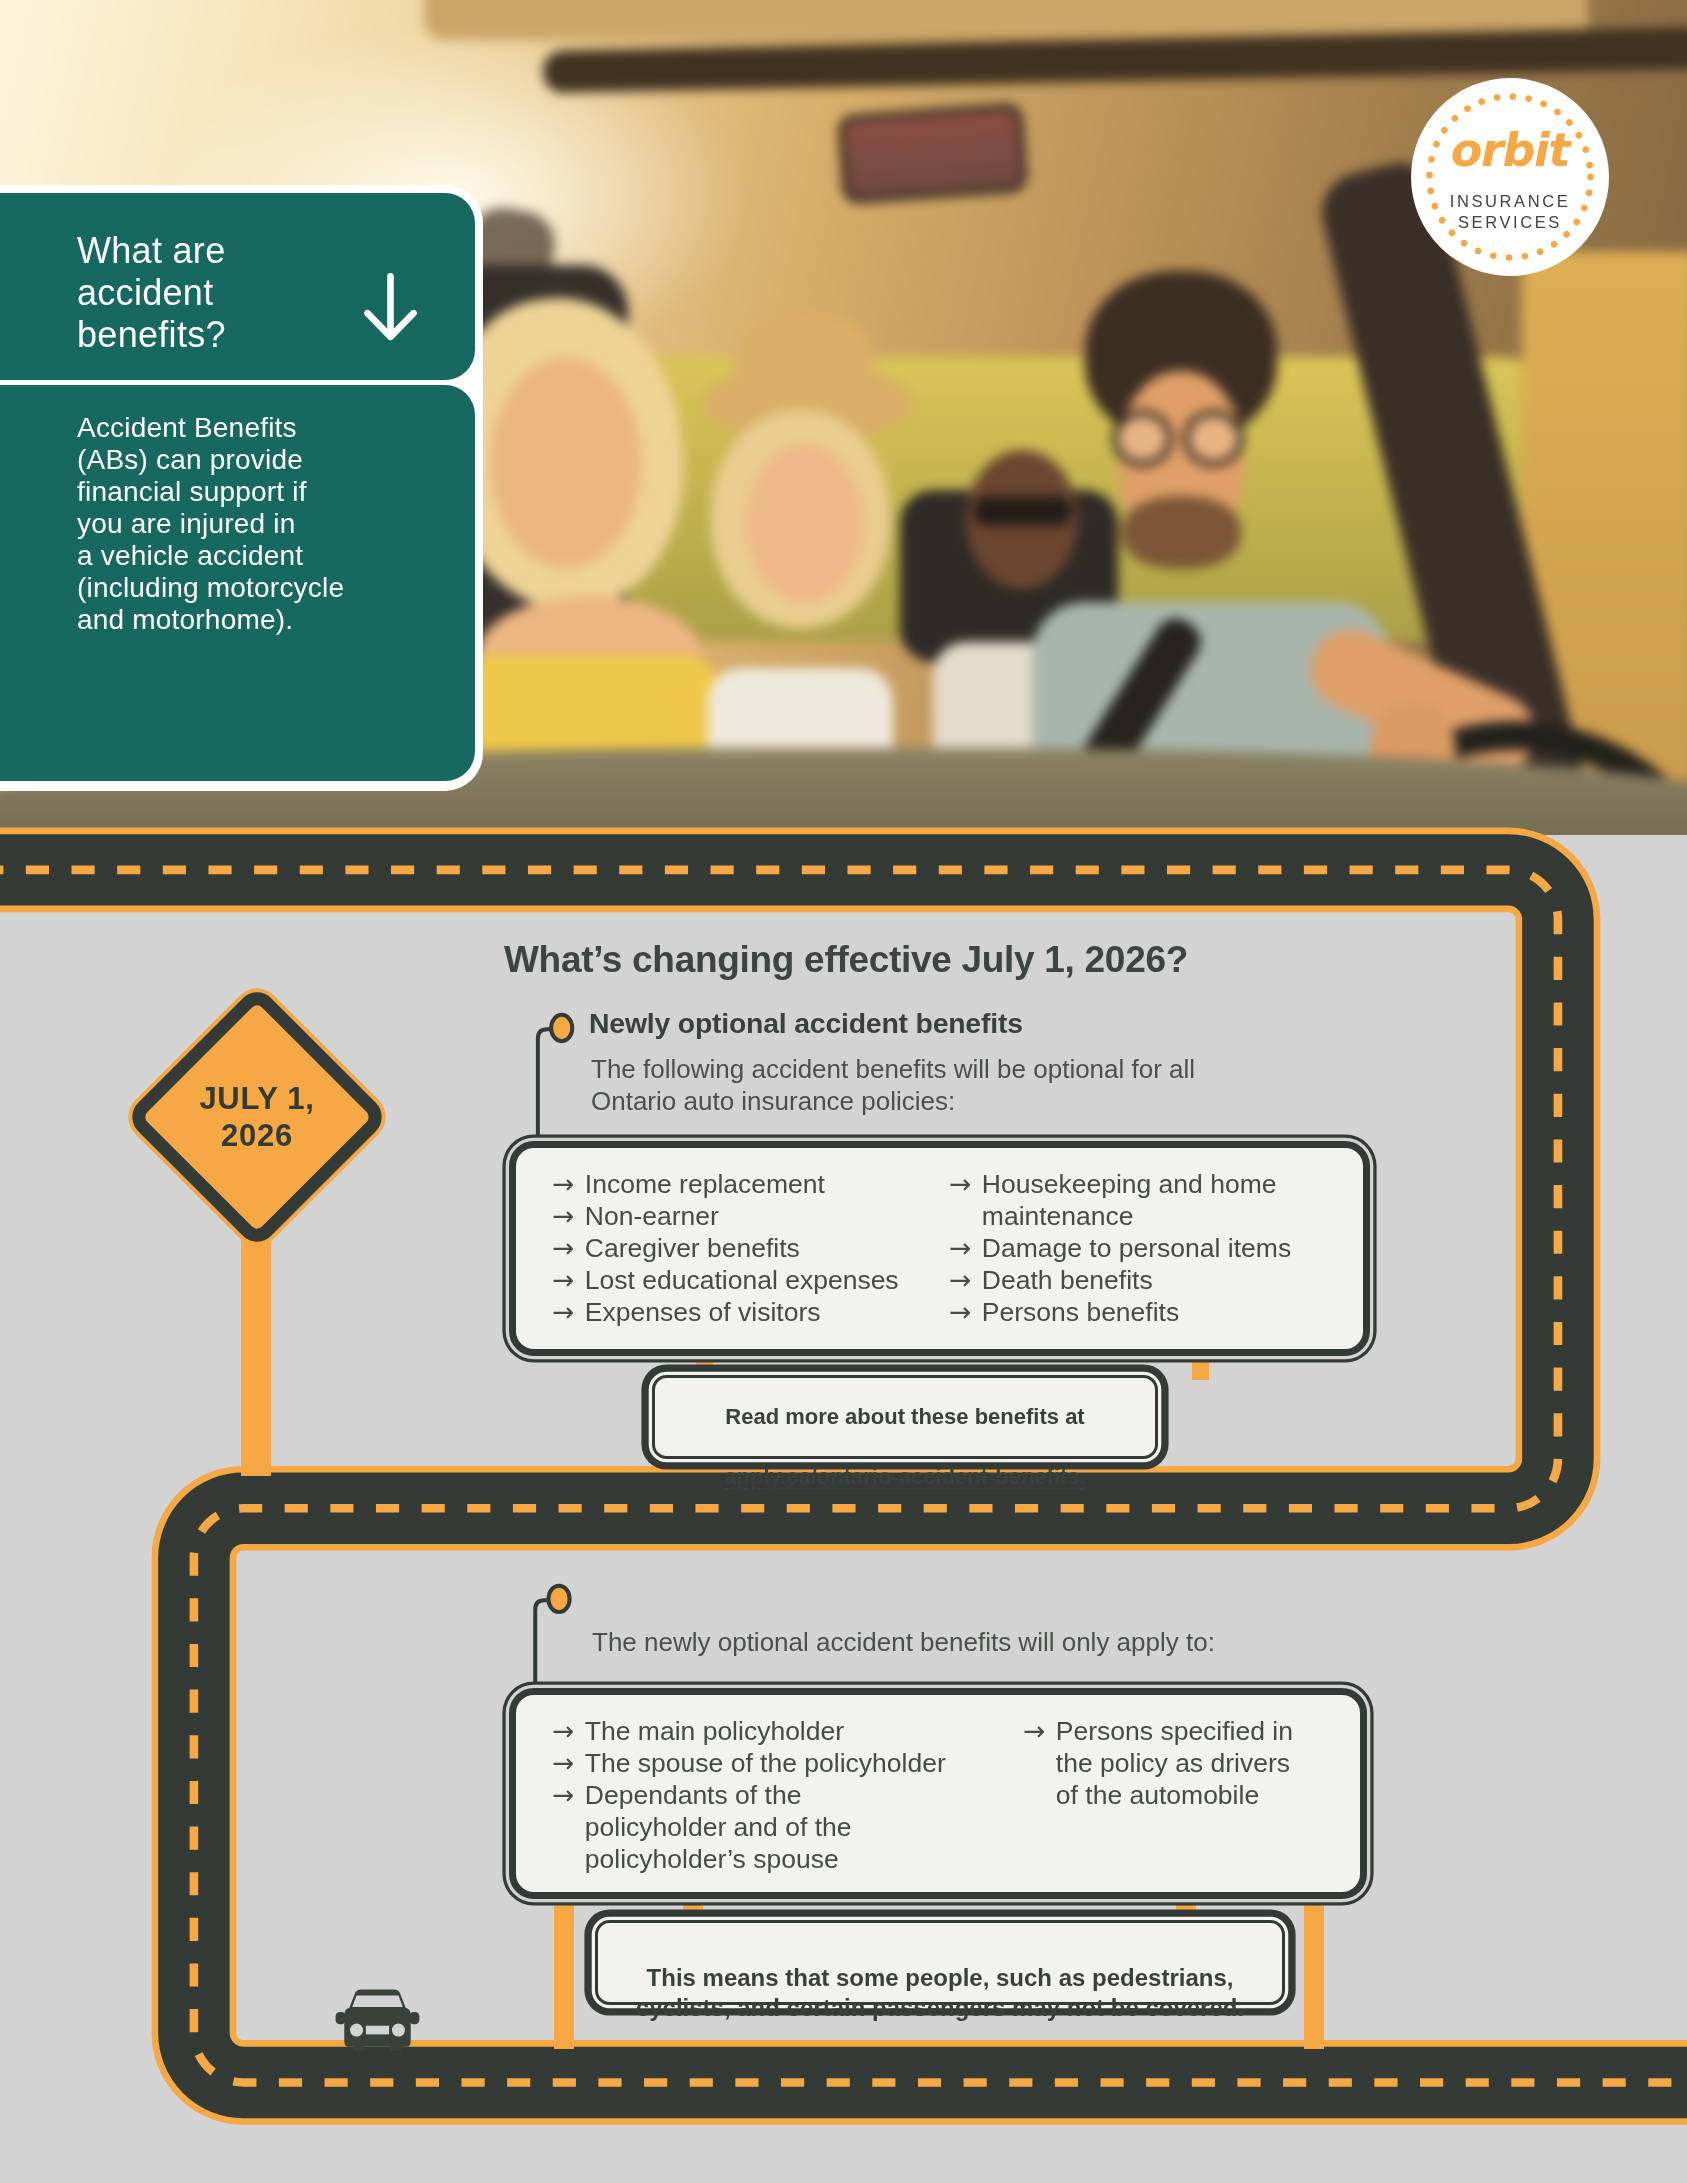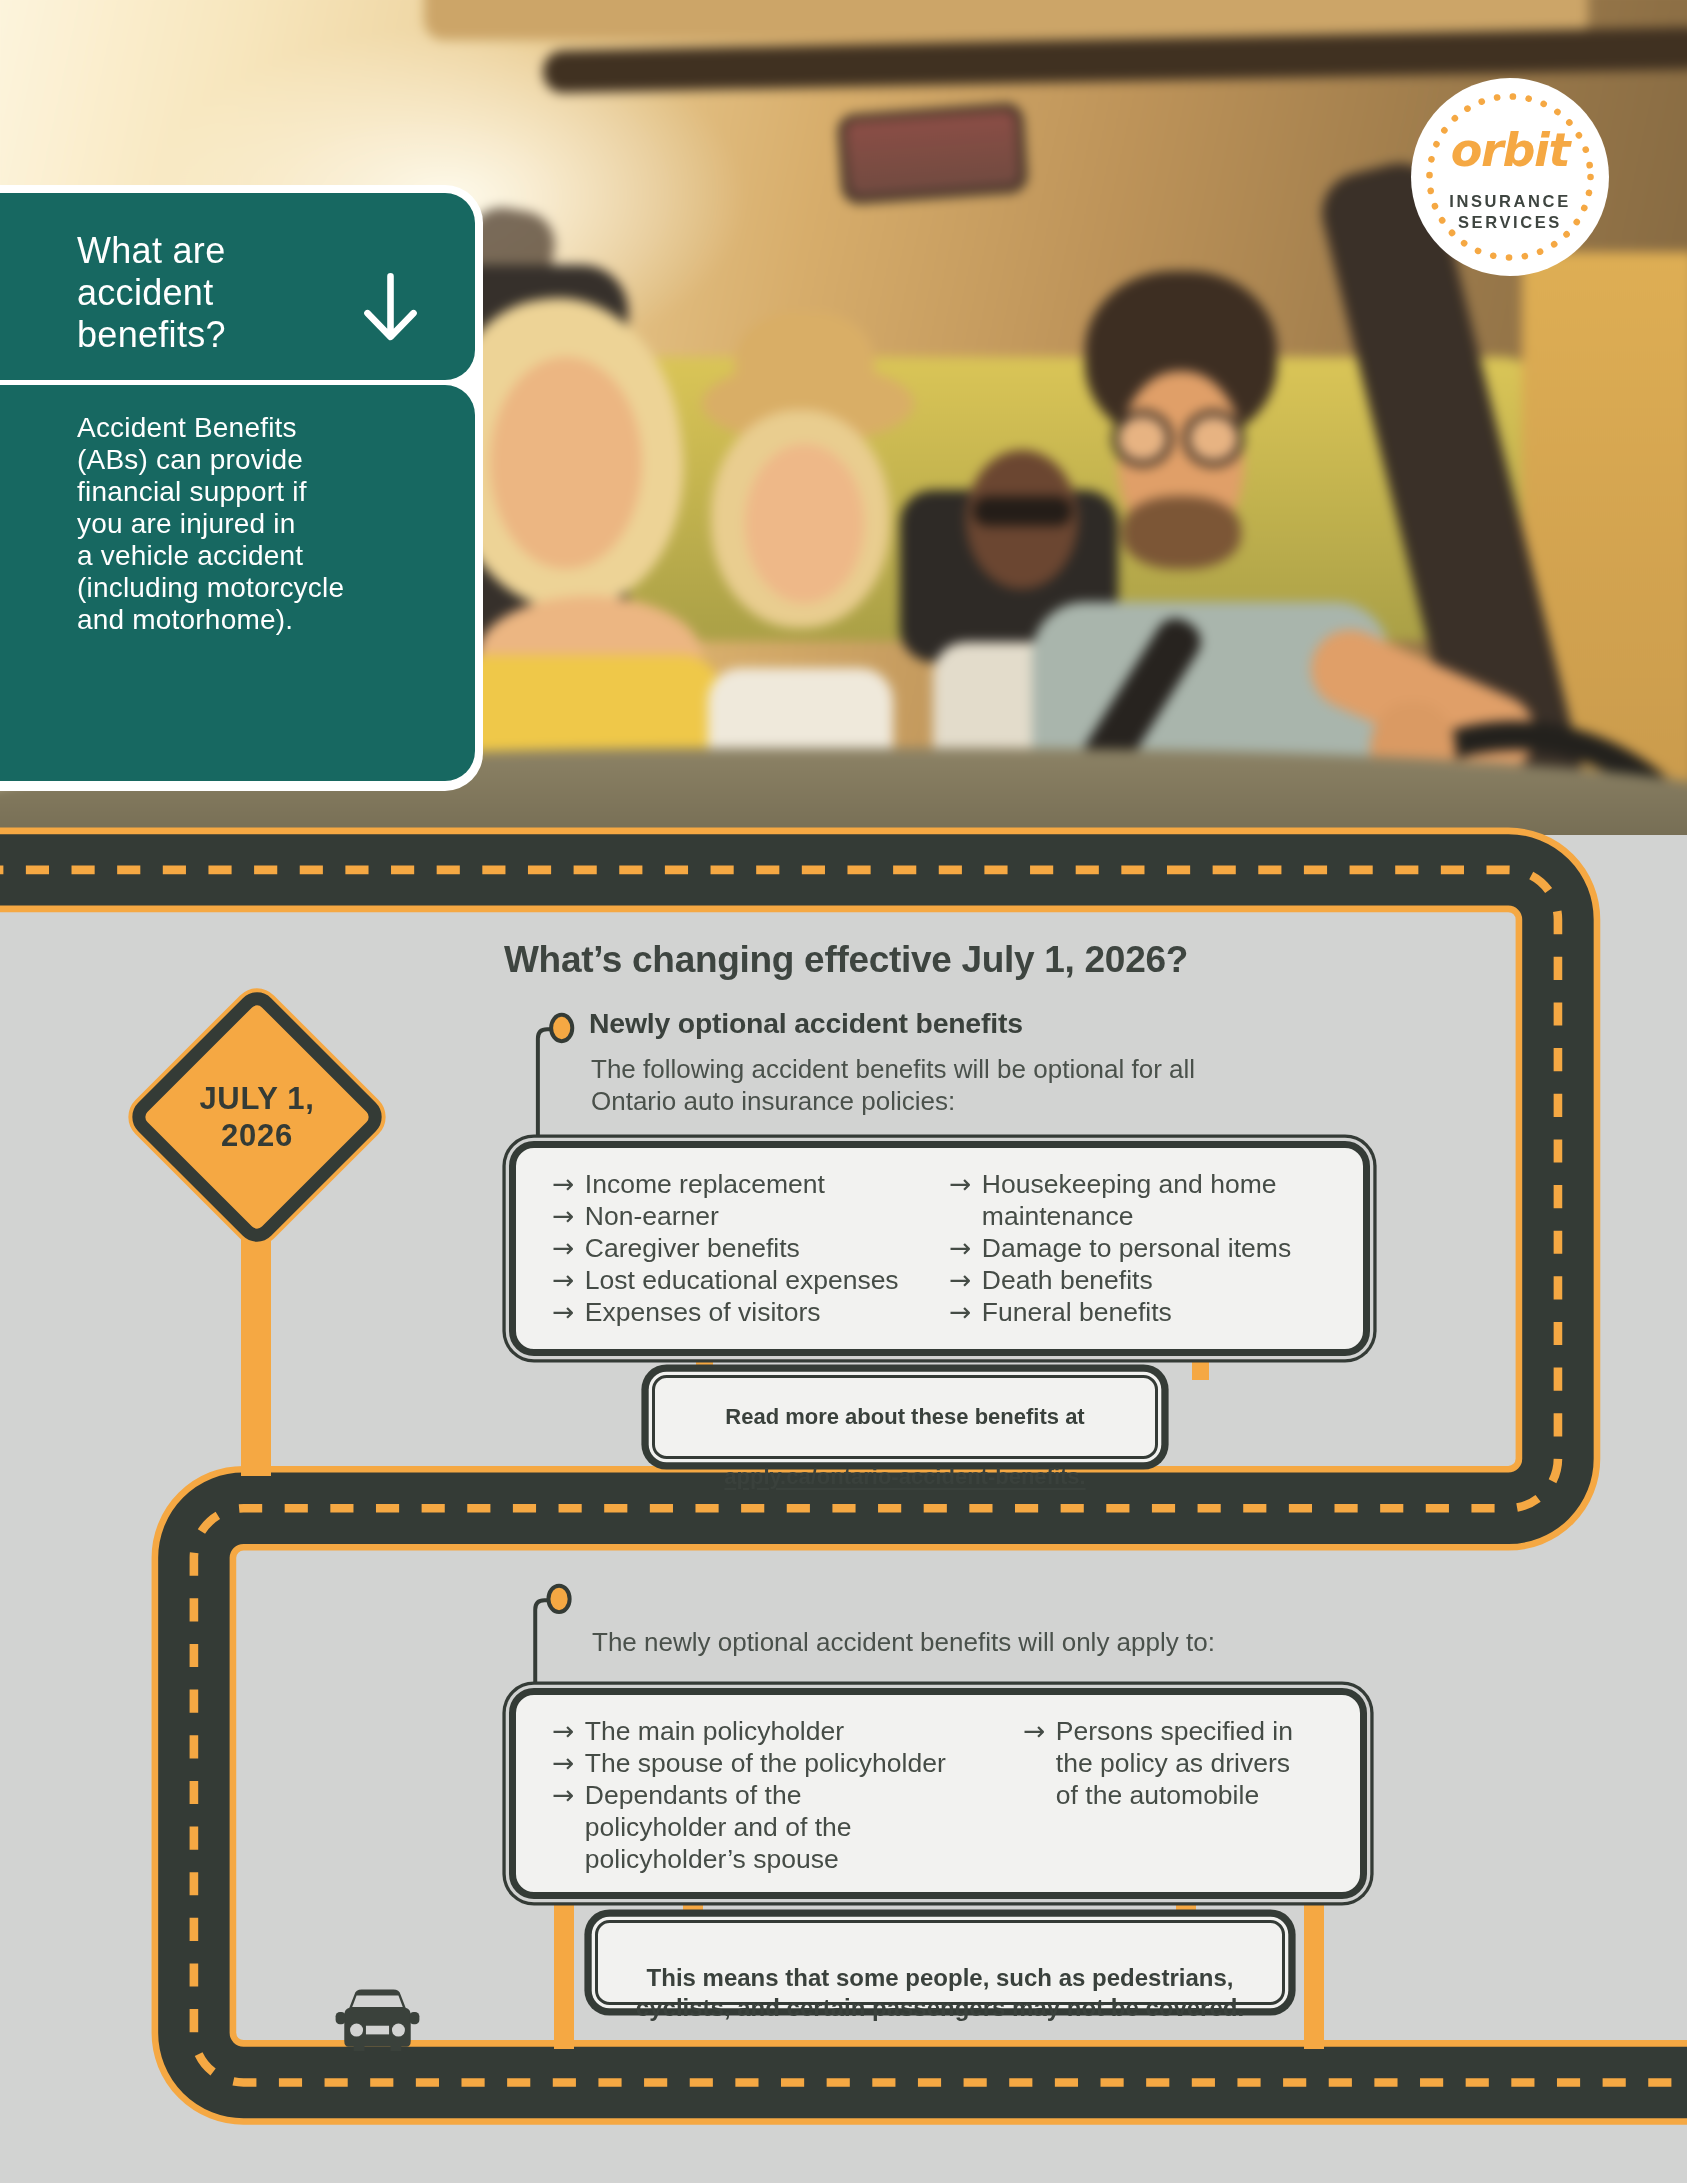--- a/index.html
+++ b/index.html
@@ -20,21 +20,21 @@
   #intro-title-box { position:absolute; left:-20px; top:193px; width:495px; height:187px; background:#176861; border-radius:0 30px 30px 0; z-index:4; }
   #intro-body-box  { position:absolute; left:-20px; top:385px; width:495px; height:396px; background:#176861; border-radius:0 30px 30px 0; z-index:4; }
   #intro-title { position:absolute; left:97px; top:37px; font-size:36px; line-height:42px; color:#ffffff; letter-spacing:0.3px; white-space:pre-line; }
   #intro-body  { position:absolute; left:97px; top:26.5px; font-size:28px; line-height:32px; color:#ffffff; letter-spacing:0.2px; white-space:pre-line; }
   #intro-arrow { position:absolute; left:374px; top:78px; }
   
   #logo { position:absolute; left:1411px; top:78px; width:198px; height:198px; z-index:6; }
   #logo .disc { position:absolute; inset:0; background:#ffffff; border-radius:50%; }
   #logo svg { position:absolute; inset:0; }
   #logo .brand { position:absolute; left:0; right:0; top:45px; text-align:center; font-family:"DejaVu Sans", sans-serif; font-style:italic; font-weight:bold; font-size:46px; color:#f5a843; letter-spacing:-1.3px; }
-  #logo .sub { position:absolute; left:0; right:0; text-align:center; font-size:16.5px; letter-spacing:2.6px; color:#3e4540; font-weight:700; }
+  #logo .sub { position:absolute; left:0; right:0; text-align:center; font-size:16.5px; letter-spacing:2.6px; color:#3e4540; font-weight:400; }
   #logo .sub1 { top:114px; } #logo .sub2 { top:135px; }
   
   .h1 { position:absolute; left:504px; top:939px; font-size:37px; letter-spacing:-0.3px; color:#3e4540; z-index:4; }
   .sub-head { position:absolute; font-size:28.4px; font-weight:bold; color:#3a413c; z-index:4; letter-spacing:-0.2px; }
   .para { position:absolute; font-size:26px; line-height:32px; color:#4a514b; z-index:4; white-space:pre-line; }
   
   .big-box {
     position:absolute; background:#f2f2f0; border:7.3px solid #343b36; border-radius:25px;
     box-shadow:0 0 0 3.3px #d2d3d2, 0 0 0 6.6px #343b36; z-index:4;
   }
@@ -201,21 +201,21 @@
         <li>
             <span class="arr">→</span>
             <span class="txt">Damage to personal items</span>
           </li>
         <li>
             <span class="arr">→</span>
             <span class="txt">Death benefits</span>
           </li>
         <li>
             <span class="arr">→</span>
-            <span class="txt">Funeral benefits</span>
+            <span class="txt">Persons benefits</span>
           </li>
       </ul>
     </div>
   </div>
 
   <div class="sign-box" style="left:652px;top:1375px;width:506px;height:84px;font-size:22px;line-height:30px;">
     <div class="center-txt">
       <span><span>Read more about these benefits at</span><br>
       <u class="link">apply.ca/ontario-accident-benefits.</u></span>
     </div>

